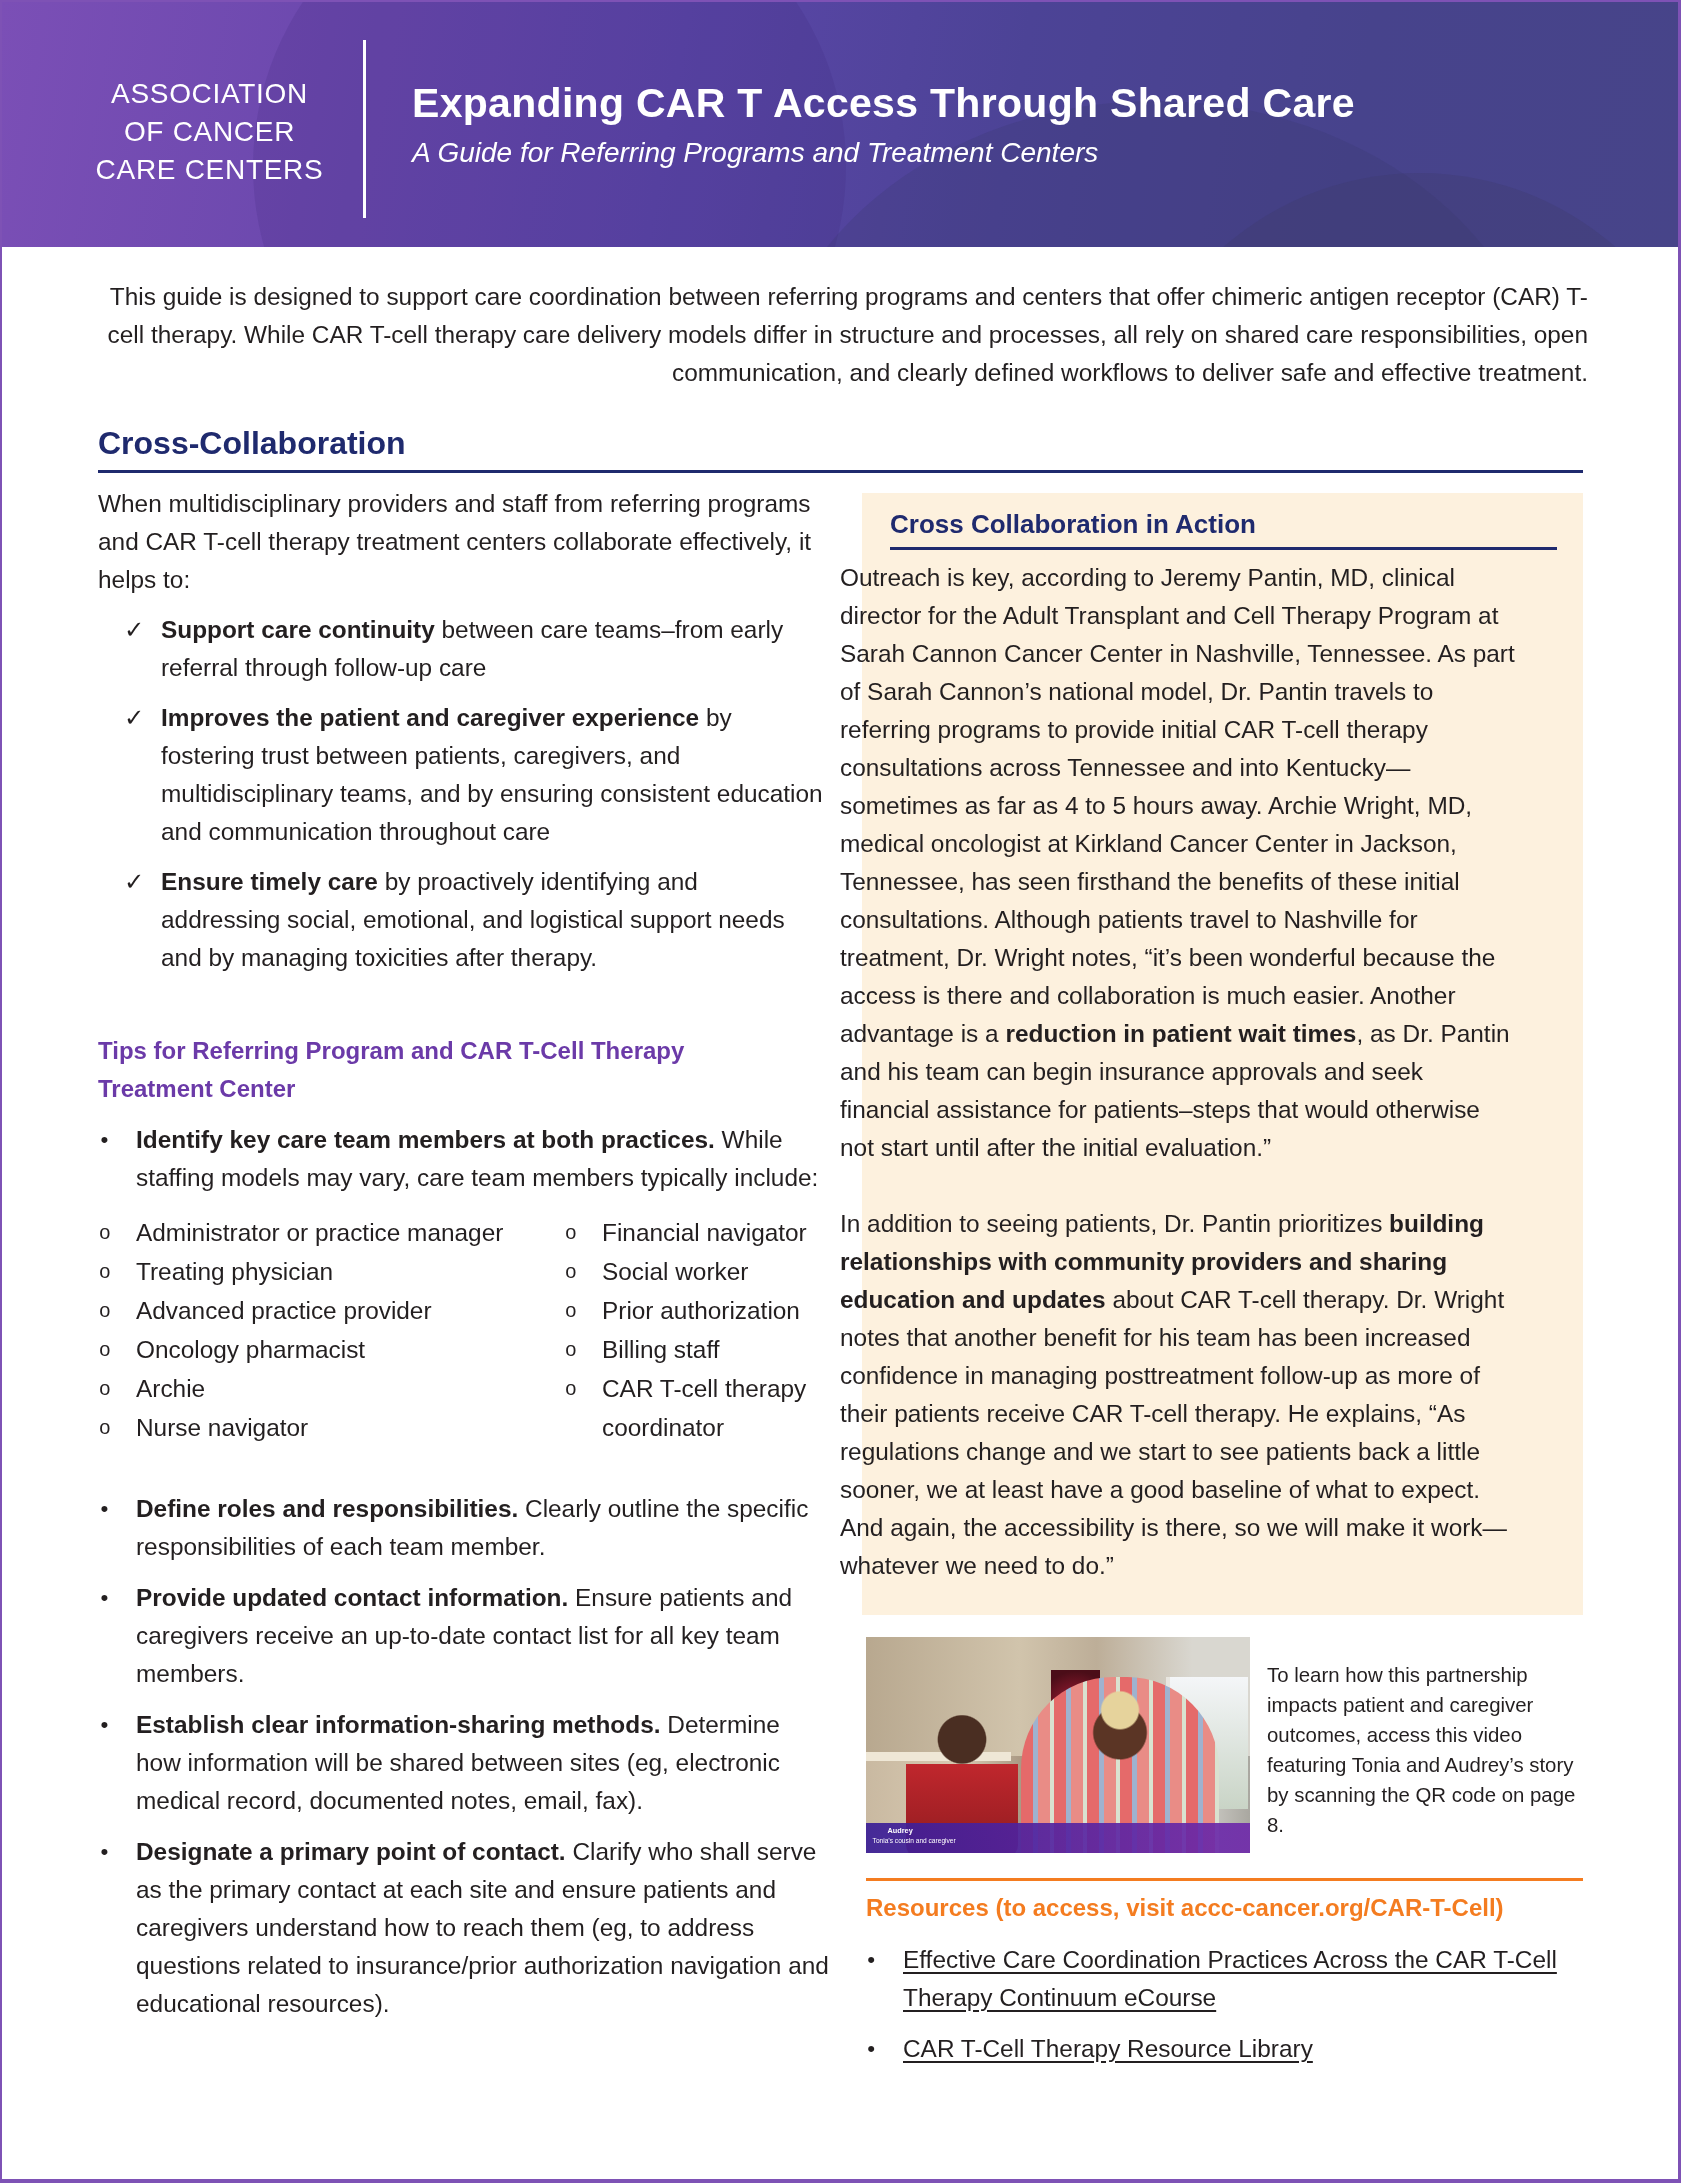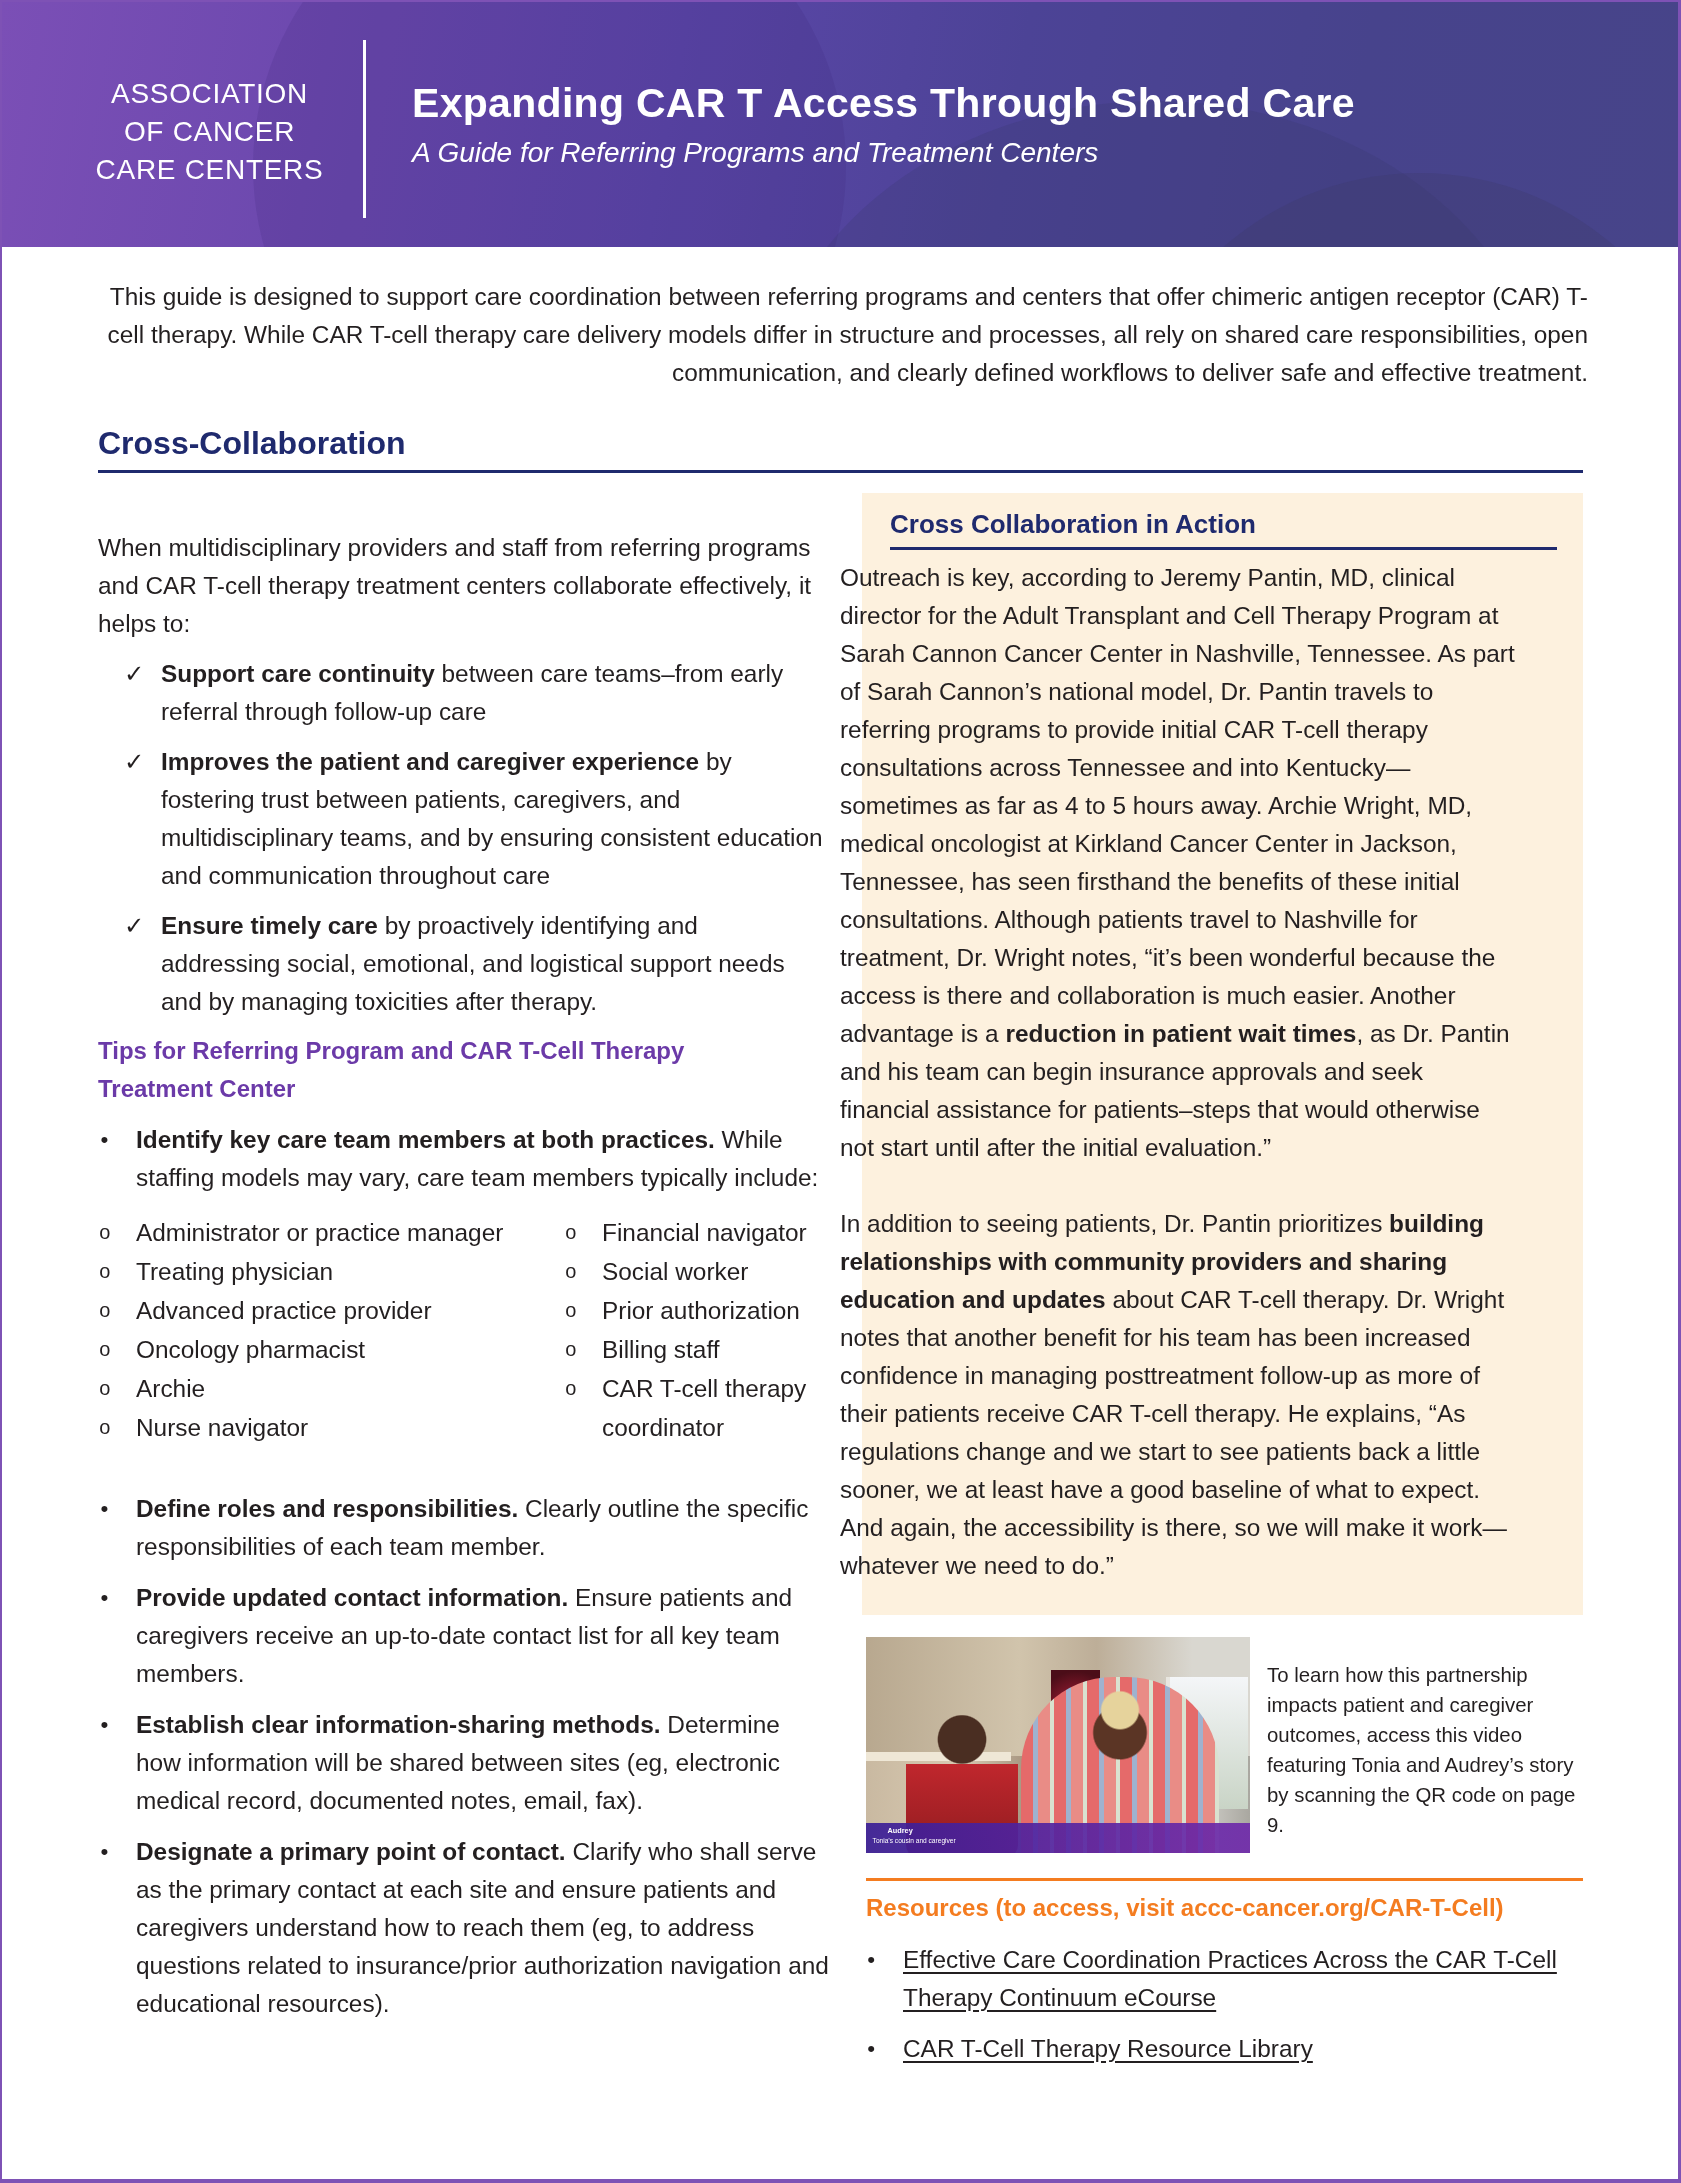--- a/index.html
+++ b/index.html
@@ -56,21 +56,21 @@
   
   .section-title {
     position: absolute; left: 98px; top: 425px; font-size: 32px; font-weight: 700; color: #1f2a6e;
   }
   .section-rule {
     position: absolute; left: 98px; top: 470px; width: 1485px; height: 3.3px; background: #1f2a6e;
   }
 
   
   .left-col { position: absolute; left: 98px; top: 485px; width: 725px; font-size: 24.4px; line-height: 38px; }
-  .left-col p.lead { margin-bottom: 12px; margin-top: 44px; }
+  .left-col p.lead { margin-bottom: 12px; }
   .check-list { list-style: none; margin-left: 26px; }
   .check-list li { position: relative; padding-left: 37px; margin-bottom: 12px; }
   .check-list li .check { position: absolute; left: 0; top: 0; }
   b { font-weight: 700; }
 
   .tips-title {
     position: absolute; left: 98px; top: 1032px; width: 659px;
     color: #6b3aa8; font-weight: 700; font-size: 24px; line-height: 38px;
   }
   .tips-list { position: absolute; left: 98px; top: 1121px; width: 725px; font-size: 24.4px; line-height: 38px; list-style: none; }
@@ -239,21 +239,21 @@
   <div class="art"></div>
   <div class="window"></div>
   <div class="shelf"></div>
   <div class="person1"></div>
   <div class="person2"></div>
   <div class="label-bar">
     <div class="label-name">Audrey</div>
     <div class="label-role">Tonia’s cousin and caregiver</div>
   </div>
 </div>
-<p class="photo-caption">To learn how this partnership impacts patient and caregiver outcomes, access this video featuring Tonia and Audrey’s story by scanning the QR code on page 9.</p>
+<p class="photo-caption">To learn how this partnership impacts patient and caregiver outcomes, access this video featuring Tonia and Audrey’s story by scanning the QR code on page 8.</p>
 
 <div class="res-rule"></div>
 <h3 class="res-title">Resources (to access, visit accc-cancer.org/CAR-T-Cell)</h3>
 <ul class="res-list">
   <li>
     <span class="dot">•</span>
     <a href="#">Effective Care Coordination Practices Across the CAR T-Cell Therapy Continuum eCourse</a>
   </li>
   <li>
     <span class="dot">•</span>

